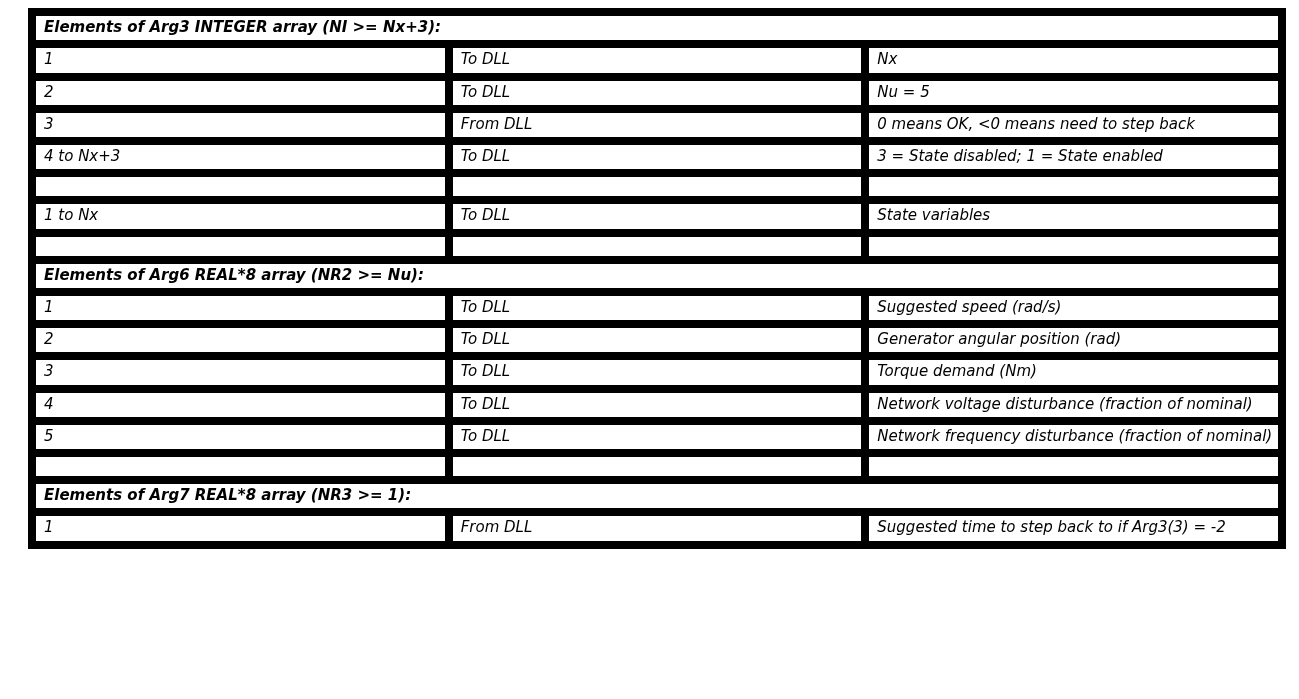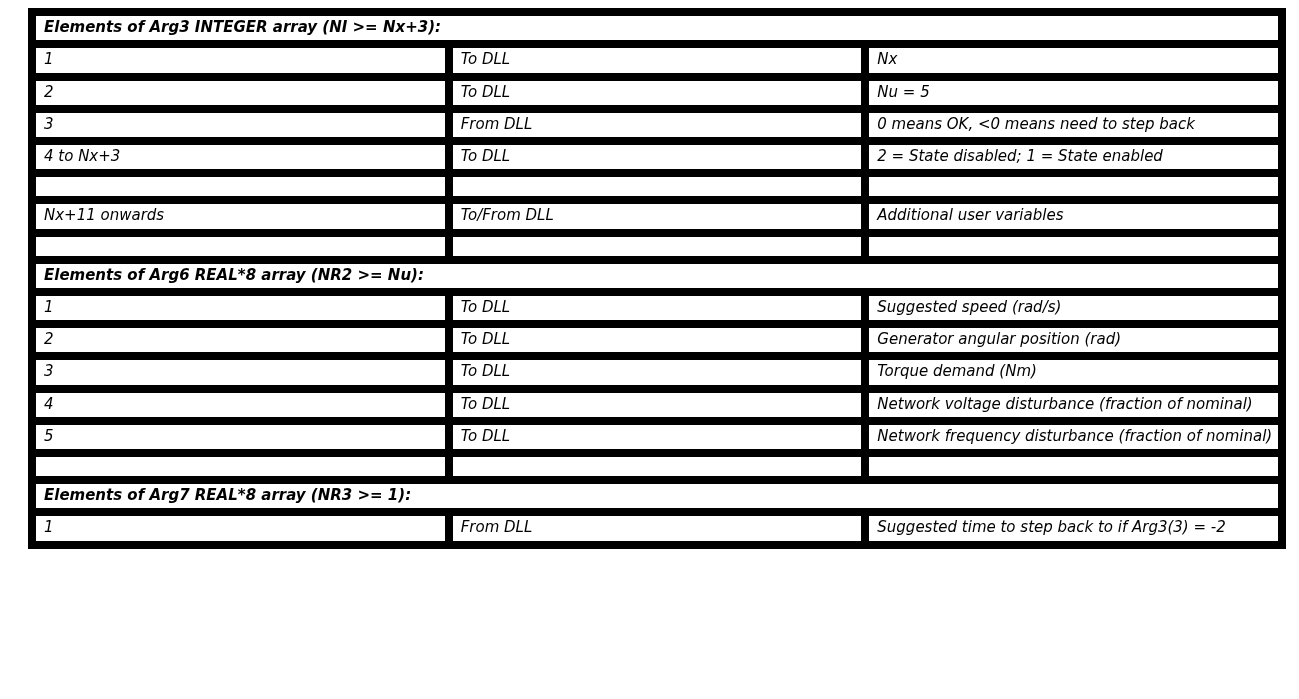--- a/index.html
+++ b/index.html
@@ -72,33 +72,33 @@
           <td class="col-c">Nu = 5</td>
         </tr>
         <tr>
           <td class="col-a">3</td>
           <td class="col-b">From DLL</td>
           <td class="col-c">0 means OK, &lt;0 means need to step back</td>
         </tr>
         <tr>
           <td class="col-a">4 to Nx+3</td>
           <td class="col-b">To DLL</td>
-          <td class="col-c">2 = State disabled; 1 = State enabled</td>
+          <td class="col-c">3 = State disabled; 1 = State enabled</td>
         </tr>
 
         <tr class="spacer">
           <td class="col-a"></td>
           <td class="col-b"></td>
           <td class="col-c"></td>
         </tr>
 
         <tr>
-          <td class="col-a">Nx+11 onwards</td>
-          <td class="col-b">To/From DLL</td>
-          <td class="col-c">Additional user variables</td>
+          <td class="col-a">1 to Nx</td>
+          <td class="col-b">To DLL</td>
+          <td class="col-c">State variables</td>
         </tr>
 
         <tr class="spacer">
           <td class="col-a"></td>
           <td class="col-b"></td>
           <td class="col-c"></td>
         </tr>
 
         <tr>
           <td class="section" colspan="3">Elements of Arg6 REAL*8 array (NR2 &gt;= Nu):</td>

